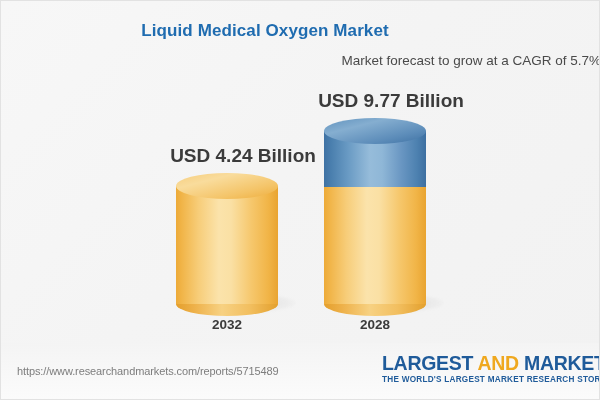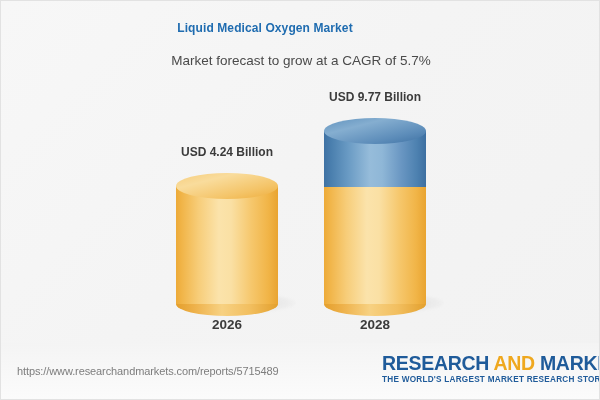--- a/index.html
+++ b/index.html
@@ -24,31 +24,31 @@
     overflow: hidden;
   }
 
   
   .chart-title {
     position: absolute;
     top: 20px;
     left: 0;
     width: 528px;
     text-align: center;
-    font-size: 12px;
+    font-size: 17px;
     font-weight: bold;
     color: #1f6cb0;
     letter-spacing: 0.1px;
   }
   .chart-subtitle {
     position: absolute;
     top: 52px;
     left: 0;
     width: 600px;
-    text-align: center;
+    text-align: right;
     font-size: 13.5px;
     font-weight: normal;
     color: #4a4a4a;
   }
 
   
   .plot-area {
     position: absolute;
     left: 0;
     top: 80px;
@@ -58,24 +58,24 @@
 
   .bar-group {
     position: absolute;
     width: 160px;
   }
   .bar-group.g1 { left: 146px; top: 0; }
   .bar-group.g2 { left: 294px; top: 0; }
 
   .value-label {
     position: absolute;
-    left: 0;
+    left: 16px;
     width: 160px;
     text-align: center;
-    font-size: 12px;
+    font-size: 19px;
     font-weight: bold;
     color: #3b3b3b;
     white-space: nowrap;
   }
   .g1 .value-label { top: 64px; }
   .g2 .value-label { top: 9px; }
 
   
   .cylinder {
     position: absolute;
@@ -222,21 +222,21 @@
     <div class="bar-group g1">
       <div class="value-label">USD 4.24 Billion</div>
 
       <div class="cylinder cyl-2026">
         <div class="cyl-shadow"></div>
         <div class="cyl-bottom"></div>
         <div class="cyl-seg seg-yellow" style="top:13px; height:118px;"></div>
         <div class="cyl-cap cap-yellow" style="top:0;"></div>
       </div>
 
-      <div class="year-label">2026</div>
+      <div class="year-label">2032</div>
     </div>
 
     <div class="bar-group g2">
       <div class="value-label">USD 9.77 Billion</div>
 
       <div class="cylinder cyl-2032">
         <div class="cyl-shadow"></div>
         <div class="cyl-bottom"></div>
         <div class="cyl-seg seg-yellow" style="top:68px; height:118px;"></div>
         <div class="cyl-seg seg-blue" style="top:13px; height:56px;"></div>
@@ -244,18 +244,18 @@
       </div>
 
       <div class="year-label">2028</div>
     </div>
 
   </div>
 
   <div class="footer">
     <div class="source-url">https://www.researchandmarkets.com/reports/5715489</div>
     <div class="brand-logo">
-      <div class="brand-name"><span>RESEARCH </span><span class="brand-and">AND</span><span> MARKETS</span></div>
+      <div class="brand-name"><span>LARGEST </span><span class="brand-and">AND</span><span> MARKETS</span></div>
       <div class="brand-tagline">THE WORLD'S LARGEST MARKET RESEARCH STORE</div>
     </div>
   </div>
 
 </div>
 
 </body></html>

